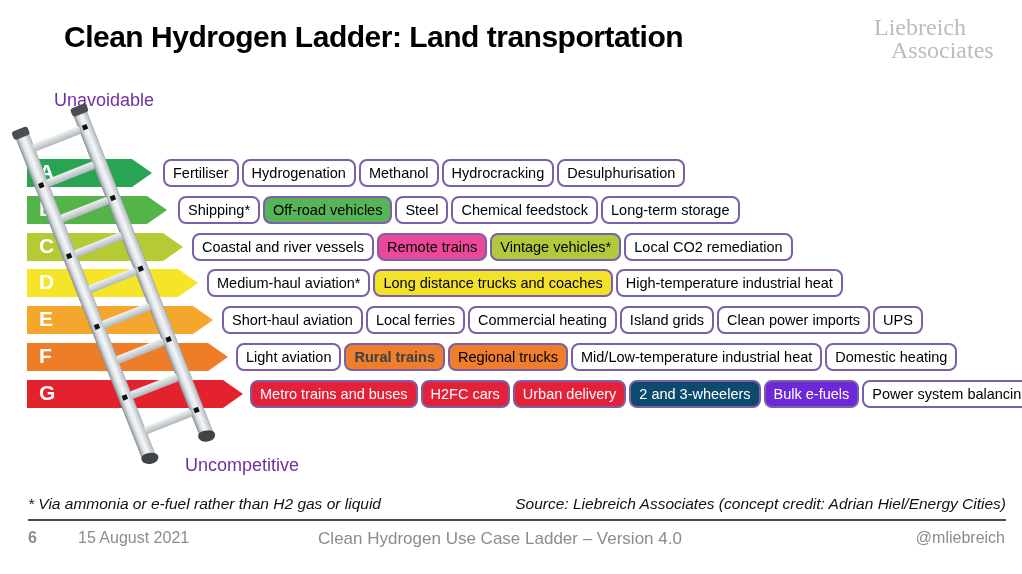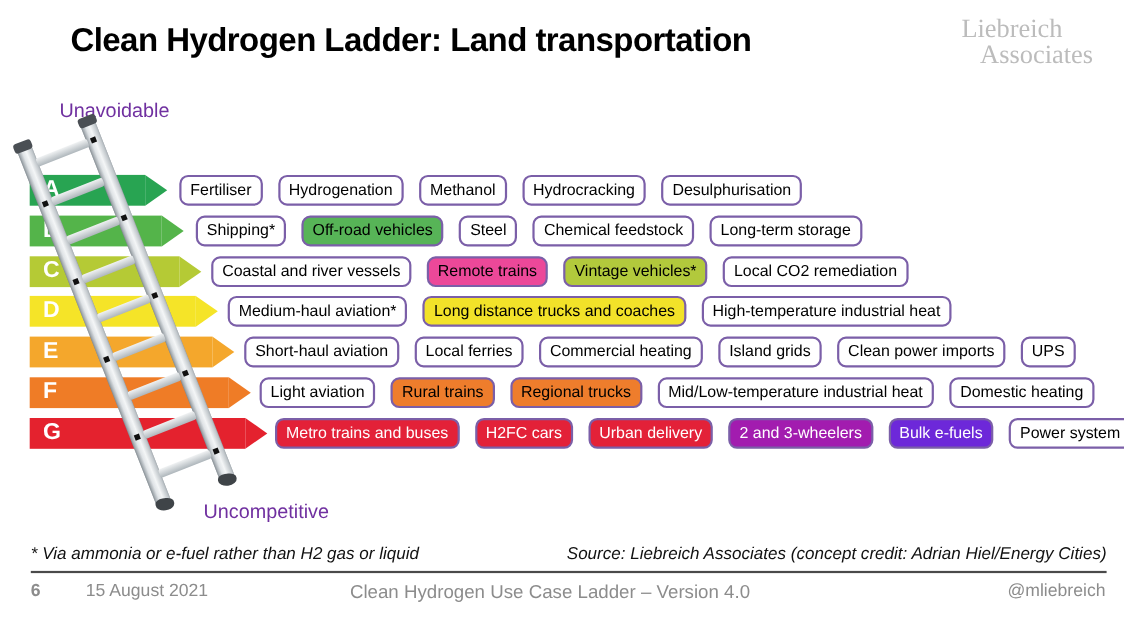--- a/index.html
+++ b/index.html
@@ -16,21 +16,21 @@
   #axis-top{left:14px;top:90px;}
   #axis-bottom{left:145px;top:455px;}
 
   
   .row{position:absolute;left:0;width:1022px;height:28px;}
   .arrow{position:absolute;left:27px;top:0;height:28px;}
   .arrow-body{position:absolute;left:0;top:0;height:28px;}
   .arrow-head{position:absolute;top:0;width:0;height:0;
               border-top:14px solid transparent;border-bottom:14px solid transparent;}
   .letter{position:absolute;left:12px;top:1px;font-size:21px;font-weight:700;color:#fff;z-index:1;}
-  .boxes{position:absolute;top:0;display:flex;gap:14px;z-index:3;border-radius:13px;}
+  .boxes{position:absolute;top:0;display:flex;gap:3px;z-index:3;border-radius:13px;}
   .use-box{display:inline-flex;align-items:center;white-space:nowrap;
            border:2px solid #7b5fa8;border-radius:8px;background:#fff;color:#000;
            font-size:14.5px;padding:1px 8px 2px;height:21px;}
 
   
   .ladder{position:absolute;left:76px;top:110px;width:76px;height:348px;z-index:2;
           transform:rotate(-21.5deg);transform-origin:50% 50%;}
   .rail{position:absolute;top:0;bottom:0;width:14px;border-radius:2px;
         background:linear-gradient(90deg,#8e969c 0%,#dfe3e6 30%,#f4f6f7 55%,#b4bbc0 100%);
         box-shadow:inset 0 0 1px #70787e;}
@@ -140,38 +140,38 @@
       </div>
       <div class="row" style="top: 343px;">
         <div class="arrow">
           <div class="arrow-body" style="width: 181px; background: rgb(239, 124, 38);">
             <span class="letter">F</span>
           </div>
           <div class="arrow-head" style="left: 181px; border-left: 20px solid rgb(239, 124, 38);"></div>
         </div>
         <div class="boxes" style="left: 236px;">
           <div class="use-box">Light aviation</div>
-          <div class="use-box" style="background: rgb(238, 125, 44); color: #000000;">Rural trains</div>
+          <div class="use-box" style="background: rgb(238, 125, 44); color: #404040; font-weight: bold;">Rural trains</div>
           <div class="use-box" style="background: rgb(238, 125, 44); color: rgb(0, 0, 0);">Regional trucks</div>
           <div class="use-box">Mid/Low-temperature industrial heat</div>
           <div class="use-box">Domestic heating</div>
         </div>
       </div>
       <div class="row" style="top: 380px;">
         <div class="arrow">
           <div class="arrow-body" style="width: 196px; background: rgb(228, 34, 46);">
             <span class="letter">G</span>
           </div>
           <div class="arrow-head" style="left: 196px; border-left: 20px solid rgb(228, 34, 46);"></div>
         </div>
         <div class="boxes" style="left: 250px;">
           <div class="use-box" style="background: rgb(227, 33, 56); color: rgb(255, 255, 255);">Metro trains and buses</div>
           <div class="use-box" style="background: rgb(227, 33, 56); color: rgb(255, 255, 255);">H2FC cars</div>
           <div class="use-box" style="background: rgb(227, 33, 56); color: rgb(255, 255, 255);">Urban delivery</div>
-          <div class="use-box" style="background: #a21caf; color: rgb(255, 255, 255); text-align: right;">2 and 3-wheelers</div>
+          <div class="use-box" style="background: #0c4a6e; color: rgb(255, 255, 255); text-align: right;">2 and 3-wheelers</div>
           <div class="use-box" style="background: #6d28d9; color: rgb(255, 255, 255);">Bulk e-fuels</div>
           <div class="use-box">Power system balancing</div>
         </div>
       </div>
     </div>
 
   <div class="ladder">
     <div class="rail left"></div>
     <div class="rail right"></div>
     <div class="cap" style="left:-2px;"></div>

